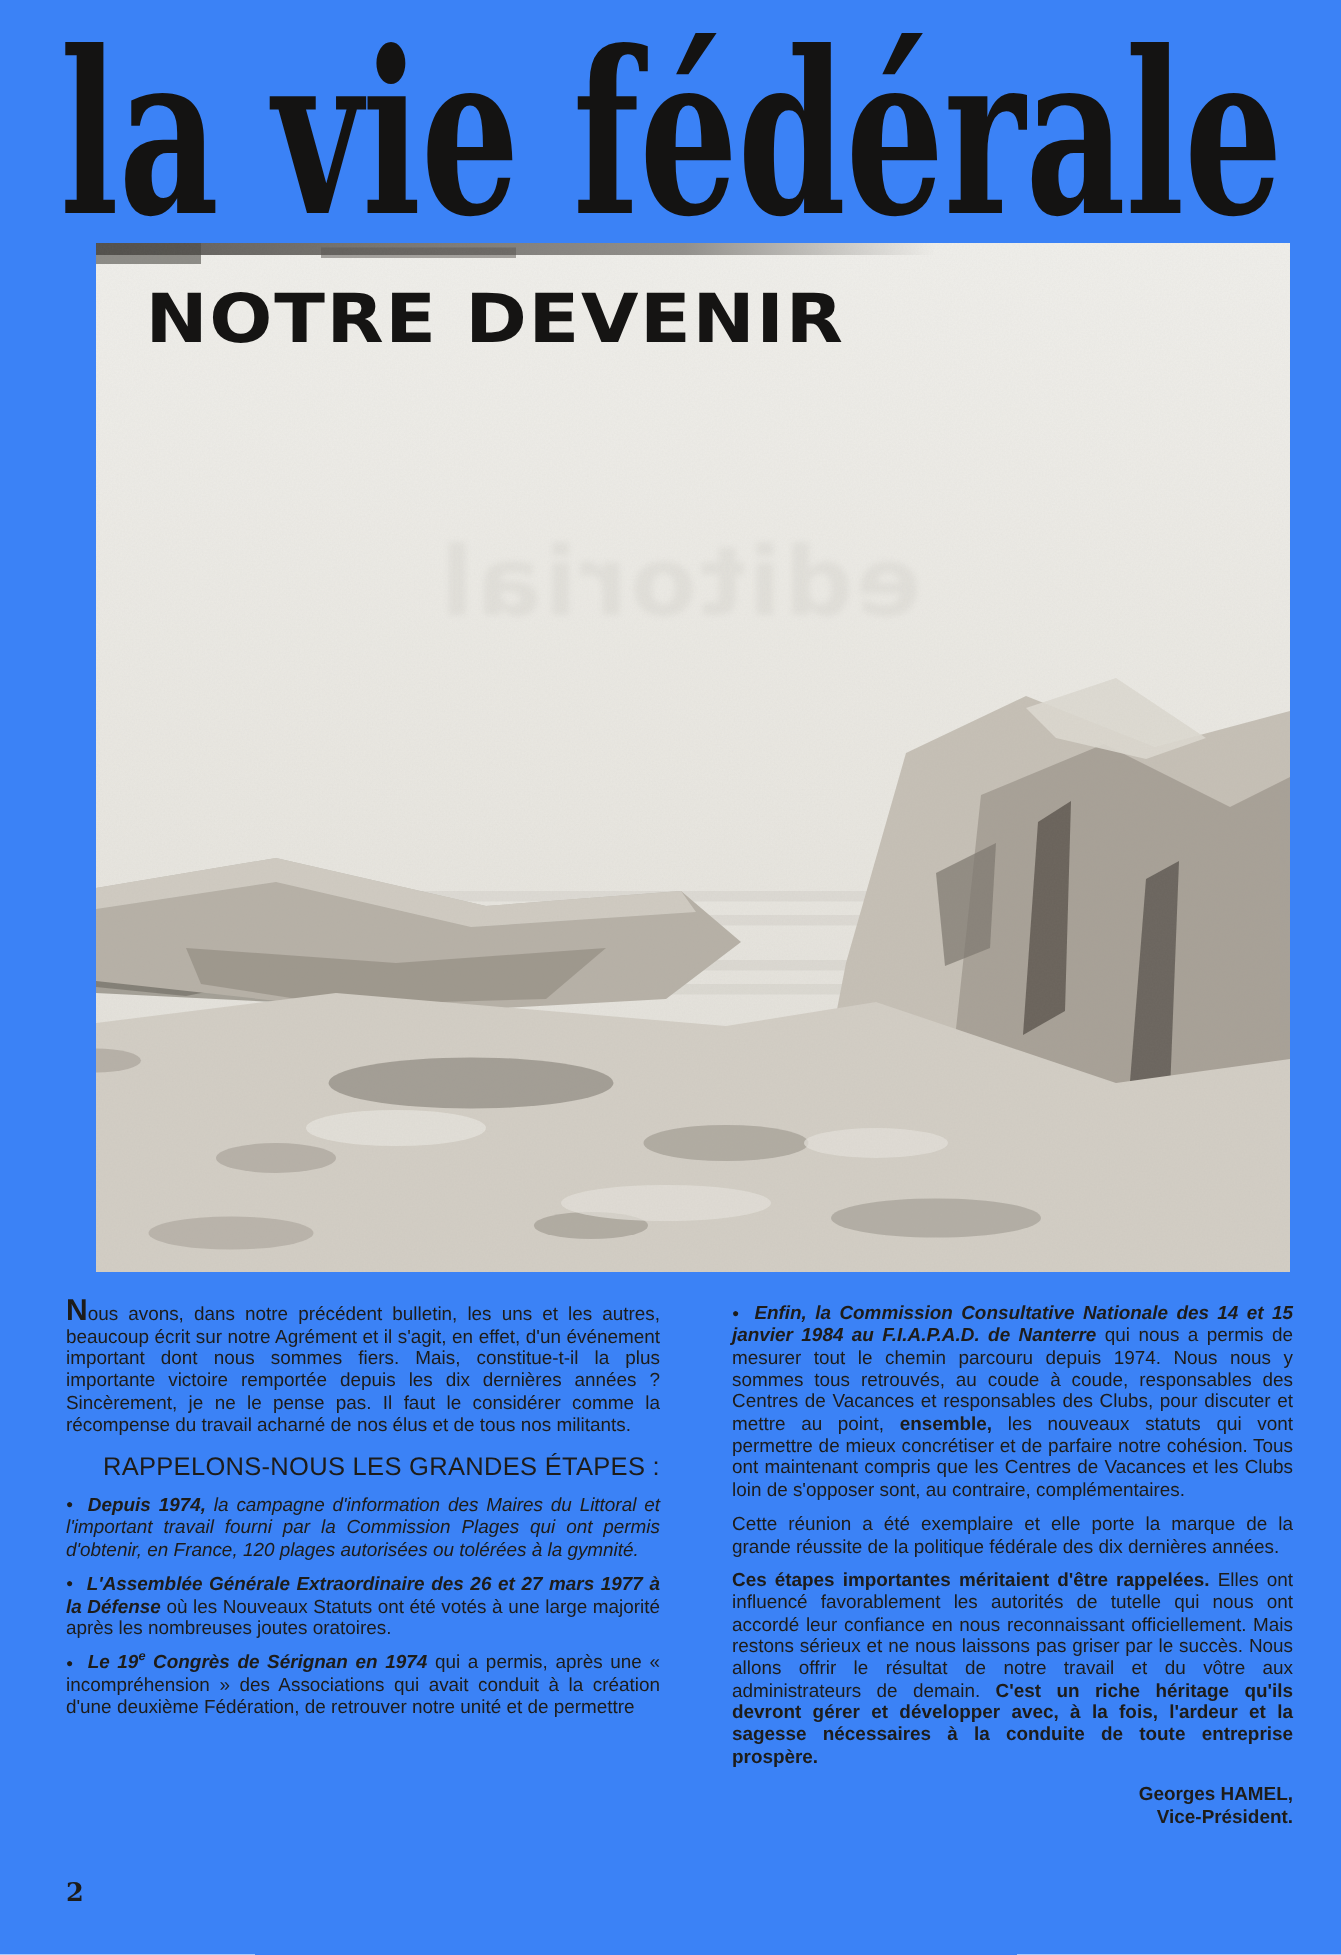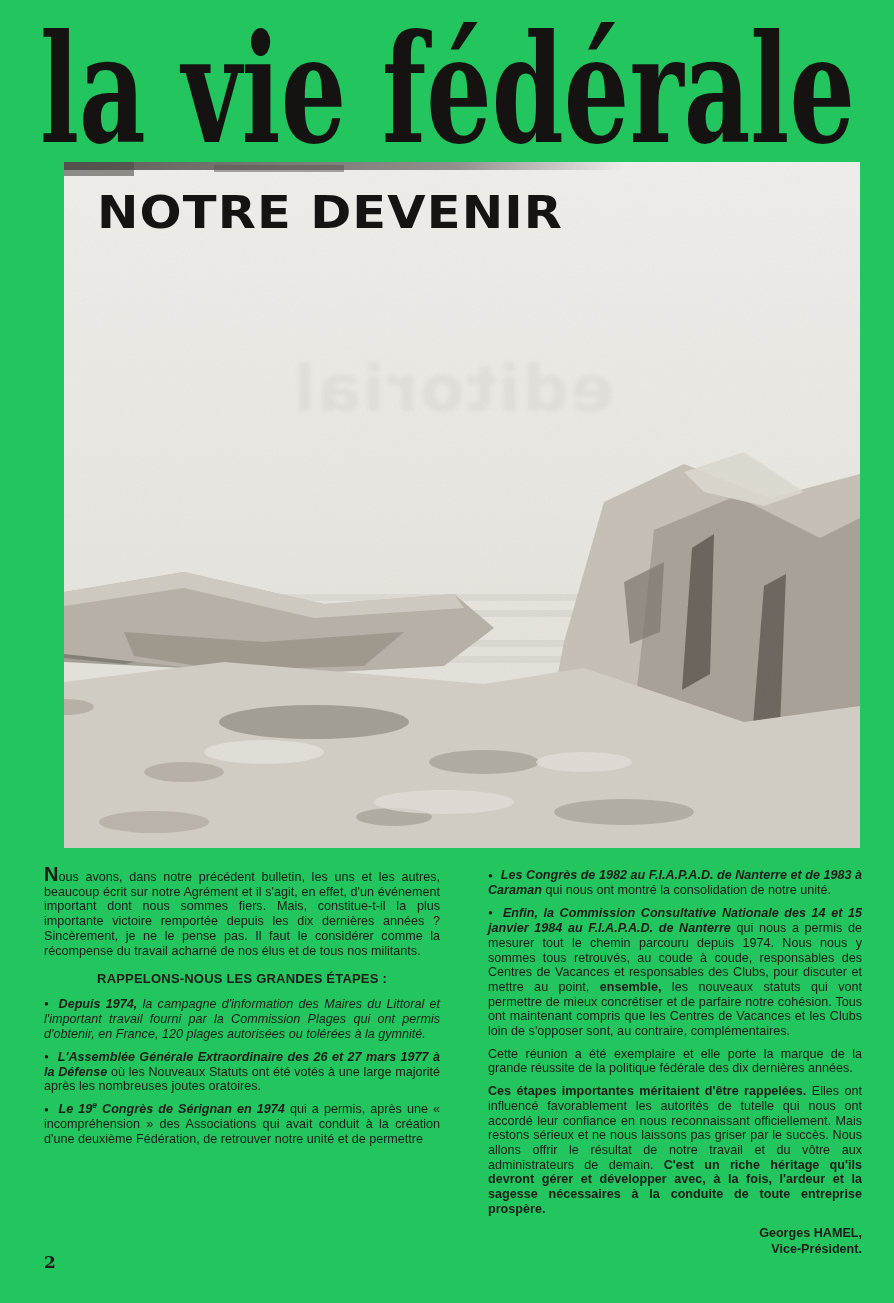--- a/index.html
+++ b/index.html
@@ -1,18 +1,18 @@
 <!DOCTYPE html>
 <html><head>
 <meta charset="utf-8">
 <style>
   html,body { margin:0; padding:0; background:#ffffff; }
   .page {
     position:relative; width:894px; height:1303px;
-    background:#22c55e; overflow:hidden;
+    background:#3b82f6; overflow:hidden;
     font-family:"Liberation Sans", sans-serif; color:#1d1c1a;
   }
   
   .masthead { position:absolute; left:36px; top:14px; width:828px; height:150px; }
   .masthead text {
     font-family:"DejaVu Serif", serif; font-weight:bold; fill:#141312;
   }
   
   .photo {
     position:absolute; left:64px; top:162px; width:796px; height:686px;
@@ -32,22 +32,22 @@
   .columns {
     position:absolute; left:44px; top:868px; width:818px;
     display:flex; gap:48px;
   }
   .col { font-size:12.6px; line-height:14.7px; text-align:justify; }
   .col-left  { width:396px; }
   .col-right { width:374px; }
   .para { margin:0 0 8px 0; }
   .initial { font-weight:bold; font-size:20px; line-height:12px; }
   .p-head {
-    font-weight:bold; font-size:13px; letter-spacing:.2px;
-    margin:14px 0 10px 0; text-align:center;
+    font-weight:normal; font-size:17px; letter-spacing:.2px;
+    margin:14px 0 10px 0; text-align:right;
   }
   .dot { font-size:8px; vertical-align:1.5px; padding-right:8px; }
   .lead { font-weight:bold; font-style:italic; }
   .italic-run { font-style:italic; }
   .p-bold { font-weight:normal; }
   sup { font-size:8.5px; line-height:0; }
   .sig { text-align:right; font-weight:bold; margin-top:10px; line-height:15.5px; }
   .page-number {
     position:absolute; left:44px; top:1252px;
     font-family:"DejaVu Serif", serif; font-weight:bold; font-size:17px;
@@ -145,21 +145,20 @@
 
 
       <p class="para"><span class="dot">●</span><span class="lead">L'Assemblée Générale Extraordinaire des 26 et 27 mars 1977 à la Défense</span><span> où les Nouveaux Statuts ont été votés à une large majorité après les nombreuses joutes oratoires.</span></p>
 
 
       <p class="para"><span class="dot">●</span><span class="lead"><span>Le 19</span><sup>e</sup><span> Congrès de Sérignan en 1974</span></span><span> qui a permis, après une « incompréhension » des Associations qui avait conduit à la création d'une deuxième Fédération, de retrouver notre unité et de permettre</span></p>
     </div>
 
     <div class="col col-right">
 
-      <p class="para"><span class="dot">●</span><span class="lead">Les Congrès de 1982 au F.I.A.P.A.D. de Nanterre et de 1983 à Caraman</span><span> qui nous ont montré la consolidation de notre unité.</span></p>
 
       <p class="para"><span class="dot">●</span><span class="lead">Enfin, la Commission Consultative Nationale des 14 et 15 janvier 1984 au F.I.A.P.A.D. de Nanterre</span><span> qui nous a permis de mesurer tout le chemin parcouru depuis 1974. Nous nous y sommes tous retrouvés, au coude à coude, responsables des Centres de Vacances et responsables des Clubs, pour discuter et mettre au point, </span><b>ensemble,</b><span> les nouveaux statuts qui vont permettre de mieux concrétiser et de parfaire notre cohésion. Tous ont maintenant compris que les Centres de Vacances et les Clubs loin de s'opposer sont, au contraire, complémentaires.</span></p>
 
       <p class="para p-bold">Cette réunion a été exemplaire et elle porte la marque de la grande réussite de la politique fédérale des dix dernières années.</p>
 
       <p class="para"><b>Ces étapes importantes méritaient d'être rappelées.</b><span> Elles ont influencé favorablement les autorités de tutelle qui nous ont accordé leur confiance en nous reconnaissant officiellement. Mais restons sérieux et ne nous laissons pas griser par le succès. Nous allons offrir le résultat de notre travail et du vôtre aux administrateurs de demain. </span><b>C'est un riche héritage qu'ils devront gérer et développer avec, à la fois, l'ardeur et la sagesse nécessaires à la conduite de toute entreprise prospère.</b></p>
 
       <div class="sig">
         <div>Georges HAMEL,</div>
         <div>Vice-Président.</div>

